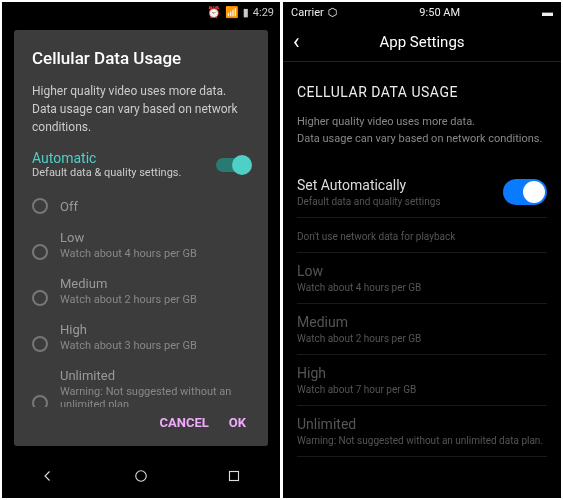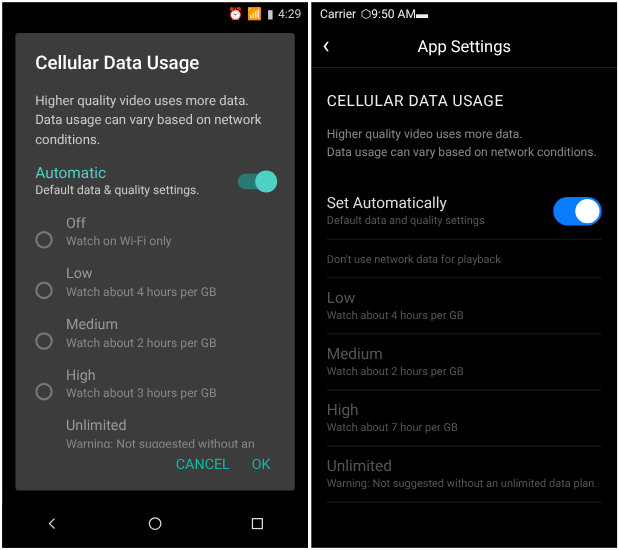--- a/index.html
+++ b/index.html
@@ -26,24 +26,24 @@
 .auto-row .t1{color:#4fd0c7;font-size:14px}
 .auto-row .t2{color:#ccc;font-size:11px}
 .switch-a{width:34px;height:14px;background:#2a7a74;border-radius:8px;position:relative}
 .switch-a::after{content:'';position:absolute;right:-2px;top:-3px;width:20px;height:20px;background:#4fd0c7;border-radius:50%}
 .options{flex:1;overflow:hidden}
 .opt{display:flex;align-items:flex-end;gap:12px;padding:8px 0}
 .radio{width:16px;height:16px;border:2px solid #777;border-radius:50%;margin-top:2px;flex-shrink:0}
 .opt .ot{color:#999;font-size:13px}
 .opt .os{color:#888;font-size:11px;margin-top:2px}
 .dialog-btns{display:flex;justify-content:flex-end;gap:20px;padding:8px 4px}
-.dialog-btns span{color:#14b8a6;font-size:13px;font-weight:400}
-
-
-.ios-status{height:20px;display:flex;justify-content:flex-start;align-items:center;padding:0 8px;font-size:11px;color:#eee}
+.dialog-btns span{color:#f0abfc;font-size:13px;font-weight:700}
+
+
+.ios-status{height:20px;display:flex;justify-content:space-between;align-items:center;padding:0 8px;font-size:11px;color:#eee}
 .ios-status .l,.ios-status .r{display:flex;gap:4px;align-items:center}
 .ios-header{height:40px;display:flex;align-items:center;position:relative;border-bottom:1px solid #222}
 .ios-back{position:absolute;left:10px;font-size:22px;color:#fff}
 .ios-title{margin:0 auto;font-size:15px}
 .ios-body{padding:22px 14px 0}
 .ios-h{font-size:14px;letter-spacing:.5px;color:#eee;margin-bottom:14px}
 .ios-desc{font-size:11px;color:#888;line-height:1.5;margin-bottom:20px}
 .ios-row{padding:10px 0;border-bottom:1px solid #1a1a1a;display:flex;justify-content:space-between;align-items:center}
 .ios-row.dim .rt{color:#555}
 .ios-row .rt{font-size:14px;color:#ddd}
@@ -102,21 +102,20 @@
         <div class="t1">Automatic</div>
         <div class="t2">Default data &amp; quality settings.</div>
       </div>
       <div class="switch-a"></div>
     </div>
     <div class="options">
       <div class="opt">
           <div class="radio"></div>
           <div>
             <div class="ot">Off</div>
-            <div class="os">Watch on Wi-Fi only</div>
           </div>
         </div>
       <div class="opt">
           <div class="radio"></div>
           <div>
             <div class="ot">Low</div>
             <div class="os">Watch about 4 hours per GB</div>
           </div>
         </div>
       <div class="opt">

